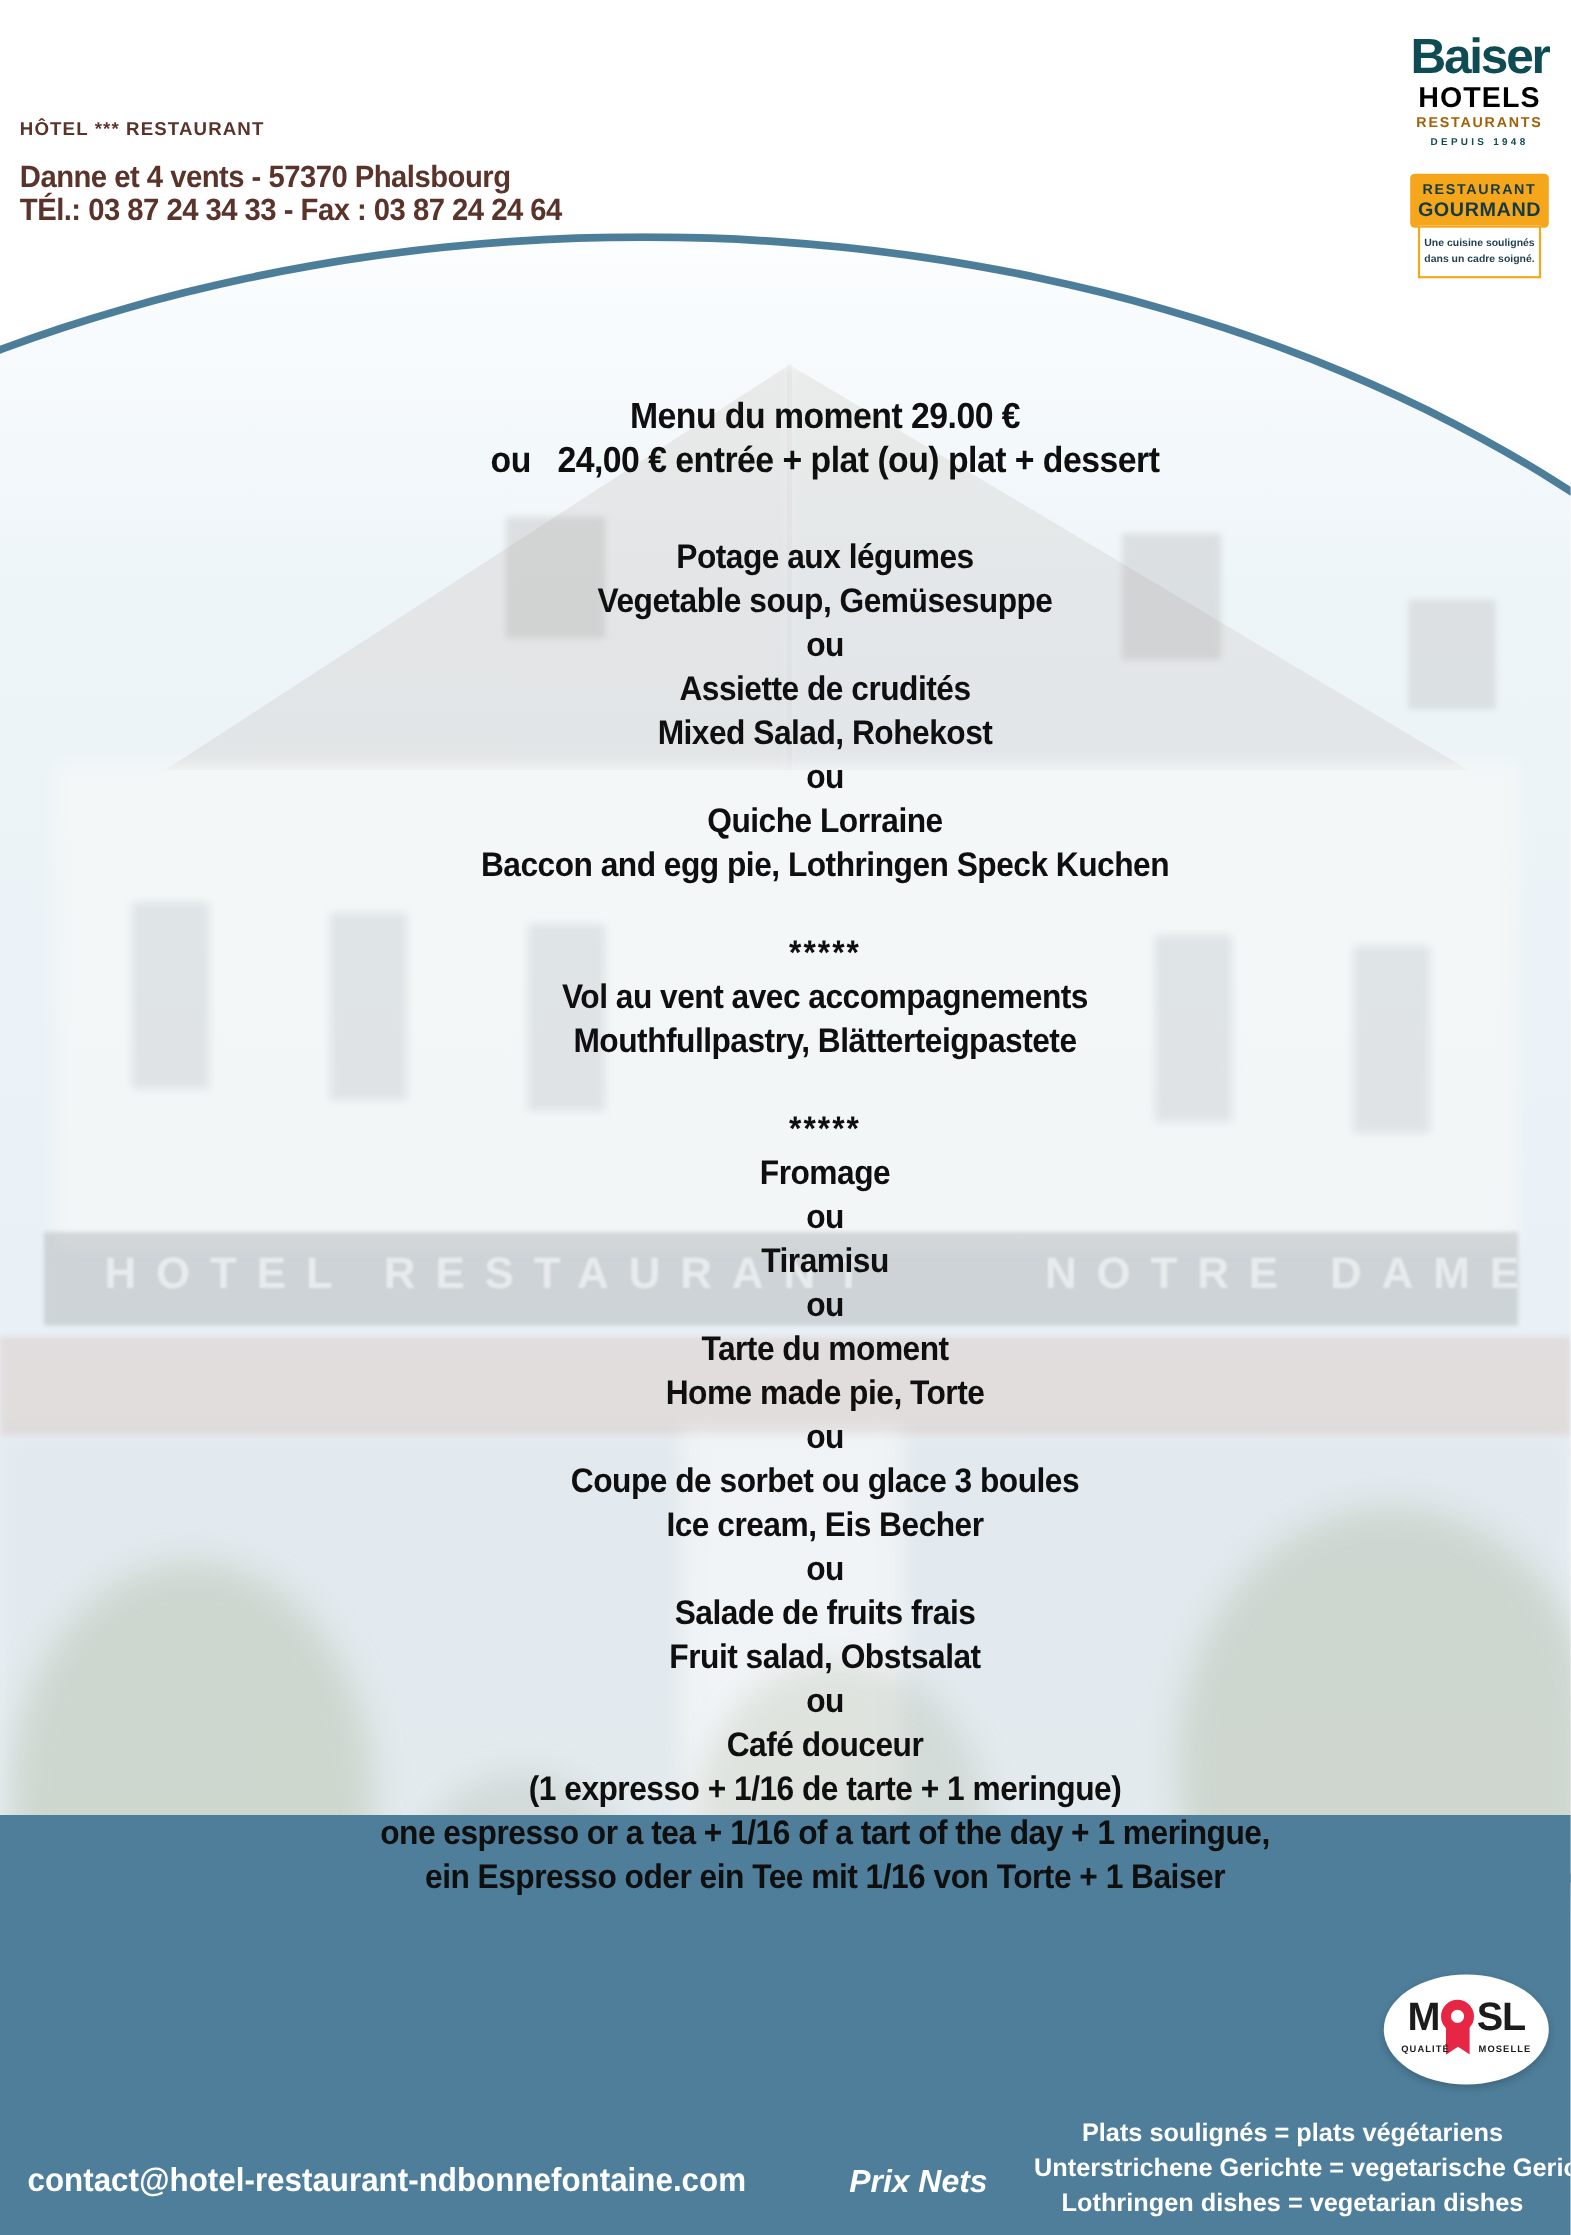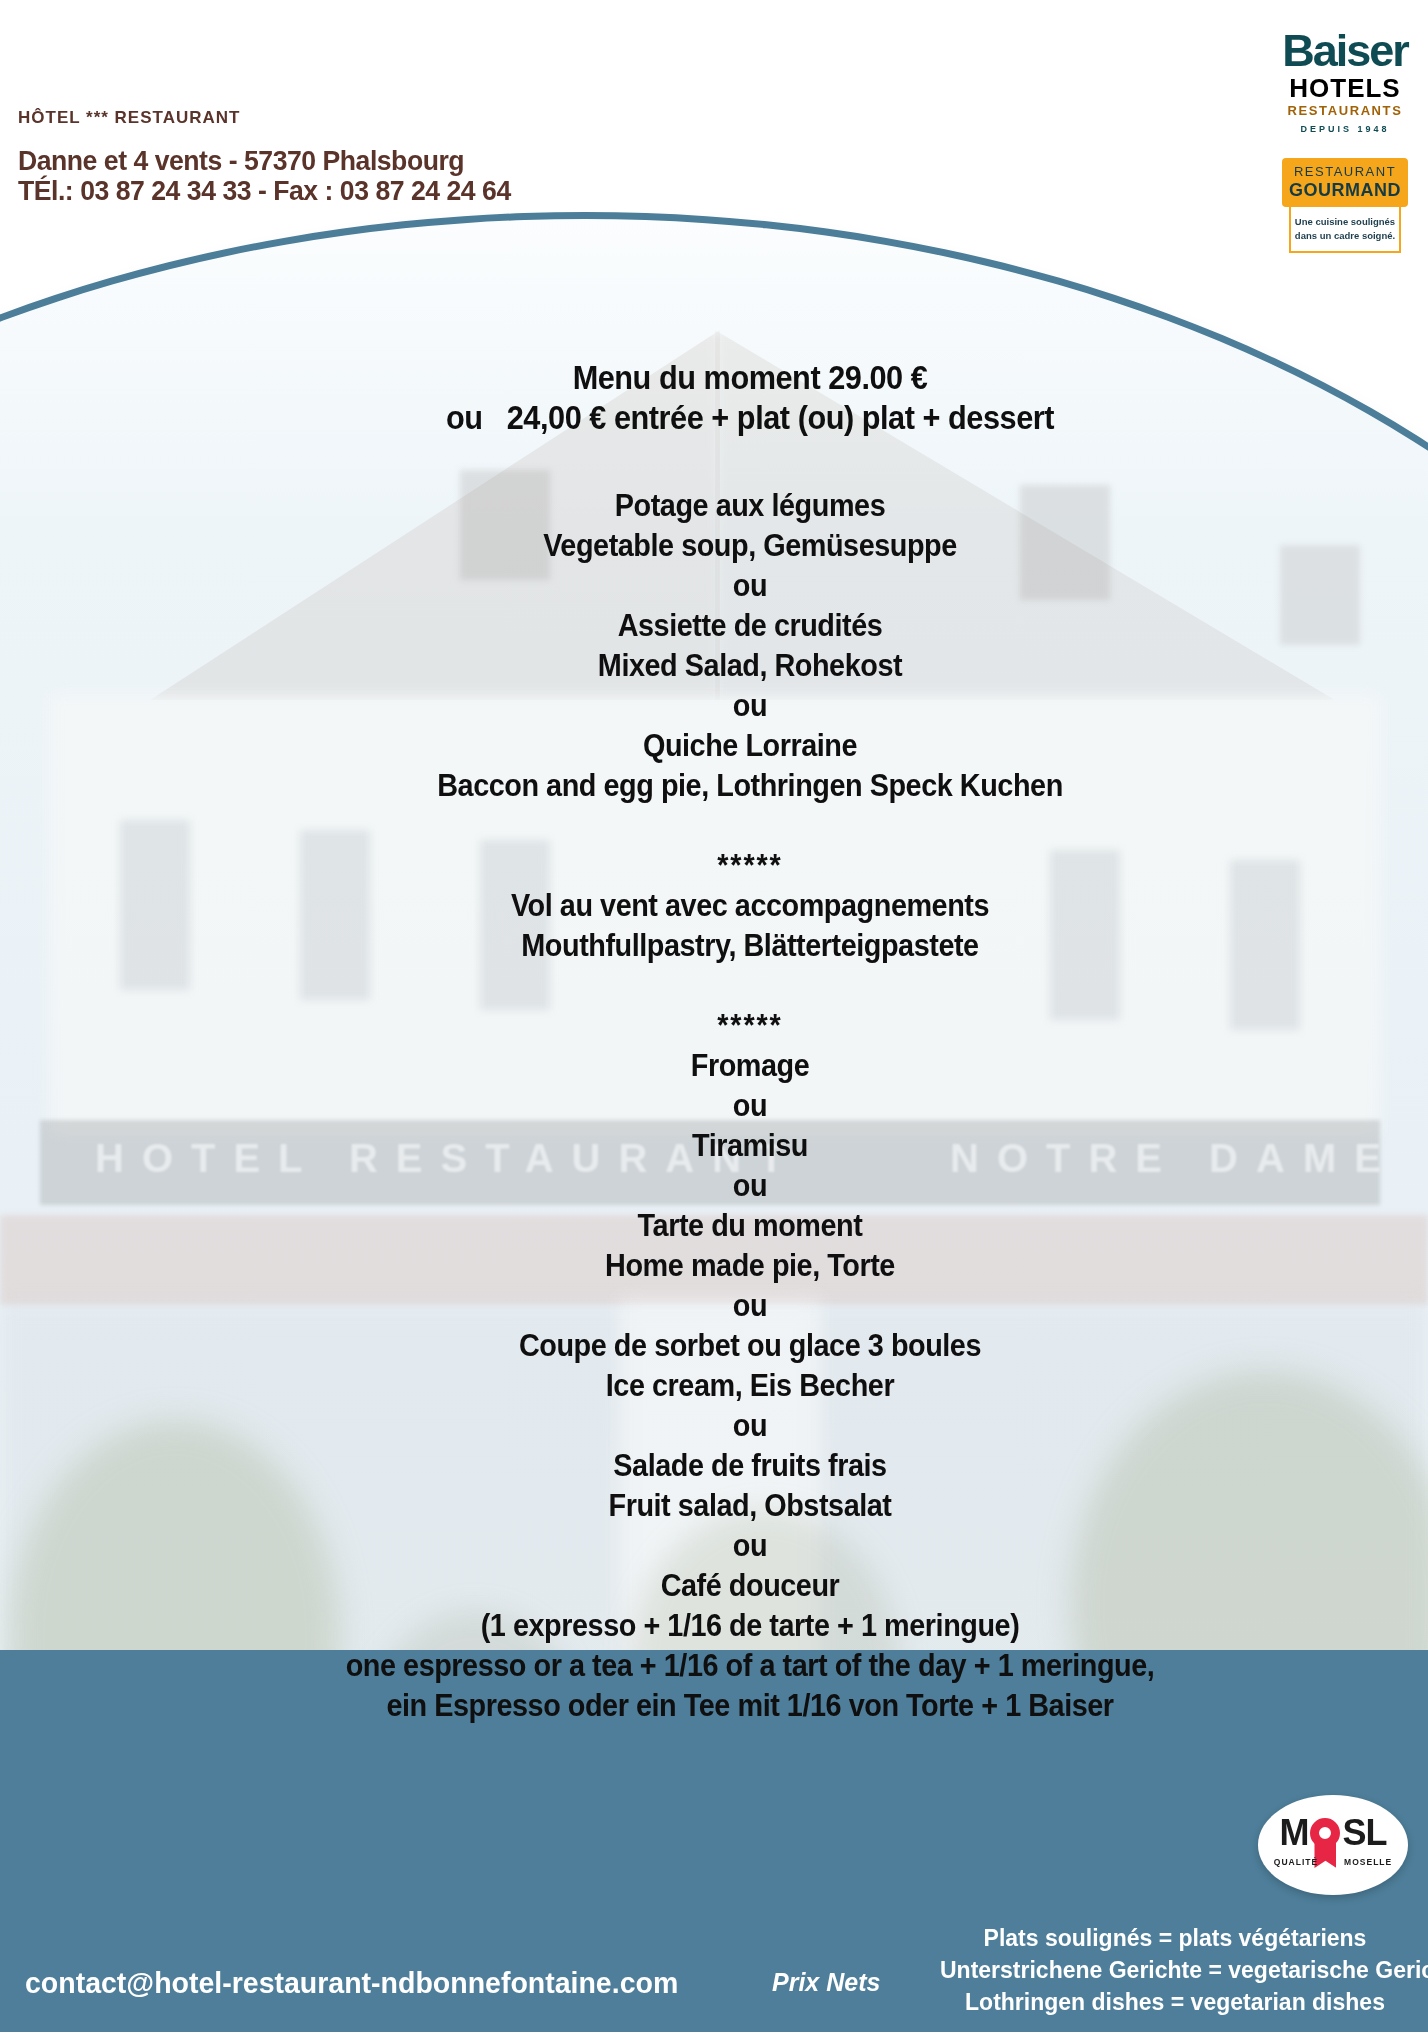--- a/index.html
+++ b/index.html
@@ -19,21 +19,21 @@
   
   .logis{position:absolute;left:1282px;top:28px;width:126px;text-align:center;line-height:1;}
   .logis-word{font-size:45px;font-weight:700;color:#0f4b53;letter-spacing:-2px;}
   .logis-hotels{font-size:26px;font-weight:700;color:#000000;letter-spacing:1px;margin-top:2px;}
   .logis-rest{font-size:13px;font-weight:700;color:#a16207;letter-spacing:1.6px;margin-top:3px;}
   .logis-depuis{font-size:9px;font-weight:700;color:#0f4b53;letter-spacing:3px;margin-top:8px;}
 
   
   .gourmand{position:absolute;left:1282px;top:158px;width:126px;text-align:center;}
   .gourmand-orange{background:#f5a61b;border-radius:4px;padding:7px 2px 6px 2px;line-height:1.15;}
-  .gourmand-l1{font-size:13px;font-weight:400;color:#143a46;letter-spacing:1.5px;}
+  .gourmand-l1{font-size:13px;font-weight:700;color:#143a46;letter-spacing:1.5px;}
   .gourmand-l2{font-size:18px;font-weight:800;color:#143a46;letter-spacing:.5px;}
   .gourmand-white{margin:-2px 7px 0 7px;background:#ffffff;border:2px solid #f5a61b;
       padding:8px 2px;font-size:9.5px;font-weight:700;color:#1d3d4d;line-height:1.5;}
 
   
   .big-ellipse{position:absolute;left:-655px;top:212px;width:2480px;height:1730px;
       border-radius:50%;border:7px solid #4c7d99;box-sizing:border-box;overflow:hidden;
       background:linear-gradient(180deg,#fbfdfe 0%,#eef5f9 18%,#e9f1f6 55%,#edf3f5 100%);
       box-shadow:0 14px 22px -6px rgba(60,75,88,.35);}
   .photo{position:absolute;left:648px;top:-219px;width:1428px;height:2032px;}
@@ -68,21 +68,21 @@
   .menu-col .line{font-size:31px;line-height:40px;height:40px;letter-spacing:-0.5px;white-space:nowrap;}
   .menu-col .heading{font-size:33px;}
   .menu-col .gap{height:48px;}
   .menu-col .blank{height:40px;}
   .menu-col .stars{letter-spacing:2px;}
 
   
   .footer-band{position:absolute;left:0;top:1650px;width:1428px;height:382px;background:#4e7e9a;}
   .email{position:absolute;left:25px;top:1966px;font-size:30px;font-weight:700;color:#ffffff;
       letter-spacing:0;transform:scaleX(.95);transform-origin:left top;white-space:nowrap;}
-  .prix{position:absolute;left:772px;top:1968px;font-size:25px;font-weight:700;font-style:italic;
+  .prix{position:absolute;left:772px;top:1968px;font-size:29px;font-weight:700;font-style:italic;
       color:#ffffff;white-space:nowrap;}
   .veg-block{position:absolute;left:940px;top:1922px;width:470px;text-align:center;color:#ffffff;}
   .veg-block .line{font-size:23px;line-height:32px;font-weight:700;white-space:nowrap;}
   .veg-block .u{}
 
   
   .mosl{position:absolute;left:1258px;top:1795px;width:150px;height:100px;background:#ffffff;
       border-radius:50%;box-shadow:0 3px 8px rgba(0,0,0,.2);text-align:center;}
   .mosl-row{position:absolute;left:0;top:20px;width:150px;display:flex;justify-content:center;
       align-items:center;font-weight:800;font-size:36px;color:#1c1c1c;letter-spacing:-1px;line-height:1;}

